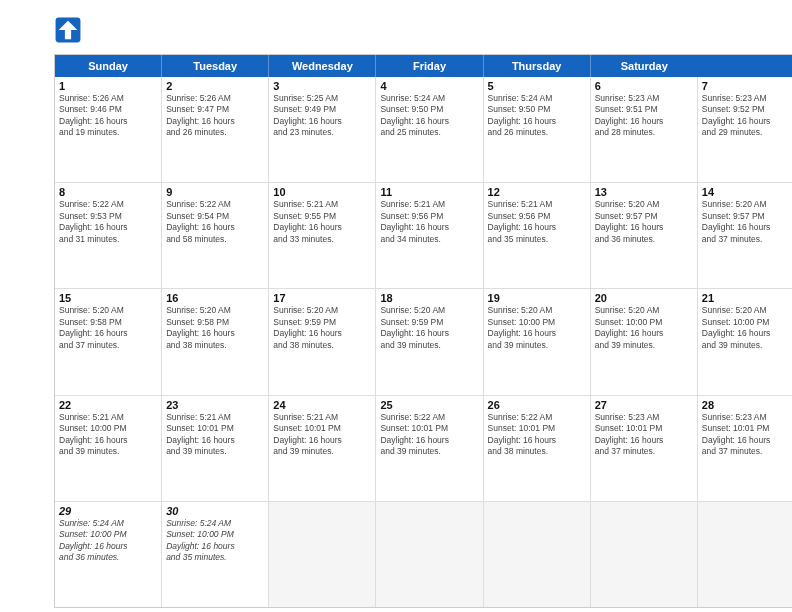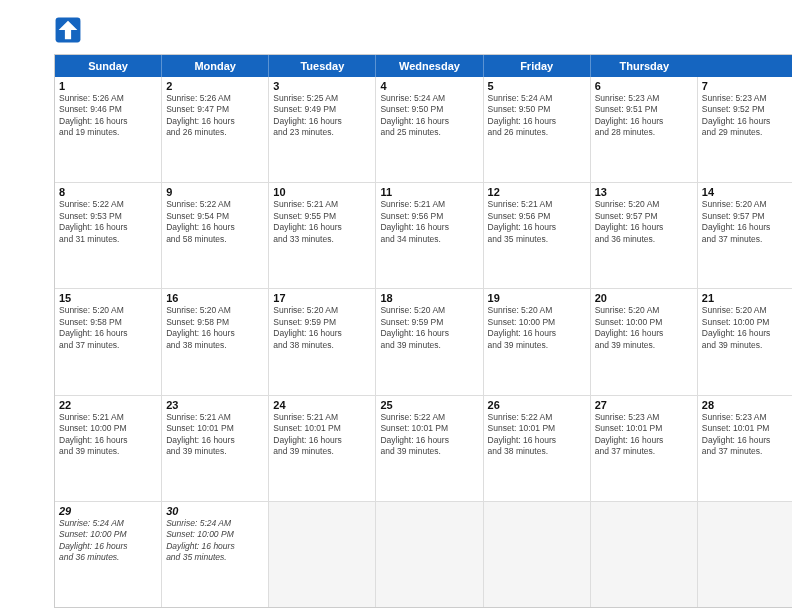--- a/index.html
+++ b/index.html
@@ -127,25 +127,25 @@
     </div>
     <div class="title-block">
       <div class="main-title"></div>
       <div class="subtitle"></div>
     </div>
   </div>
 
   <div class="calendar">
     <div class="cal-header">
     <div class="cal-header-cell">Sunday</div>
-        <div class="cal-header-cell">Monday</div>
         <div class="cal-header-cell">Tuesday</div>
         <div class="cal-header-cell">Wednesday</div>
         <div class="cal-header-cell">Friday</div>
         <div class="cal-header-cell">Thursday</div>
+        <div class="cal-header-cell">Saturday</div>
       </div>
     <div class="cal-body">
     <div class="cal-row">
           <div class="cal-cell">
             <span class="day-num">1</span>
             <p>Sunrise: 5:26 AM</p>
             <p>Sunset: 9:46 PM</p>
             <p>Daylight: 16 hours</p>
             <p>and 19 minutes.</p>
           </div>

